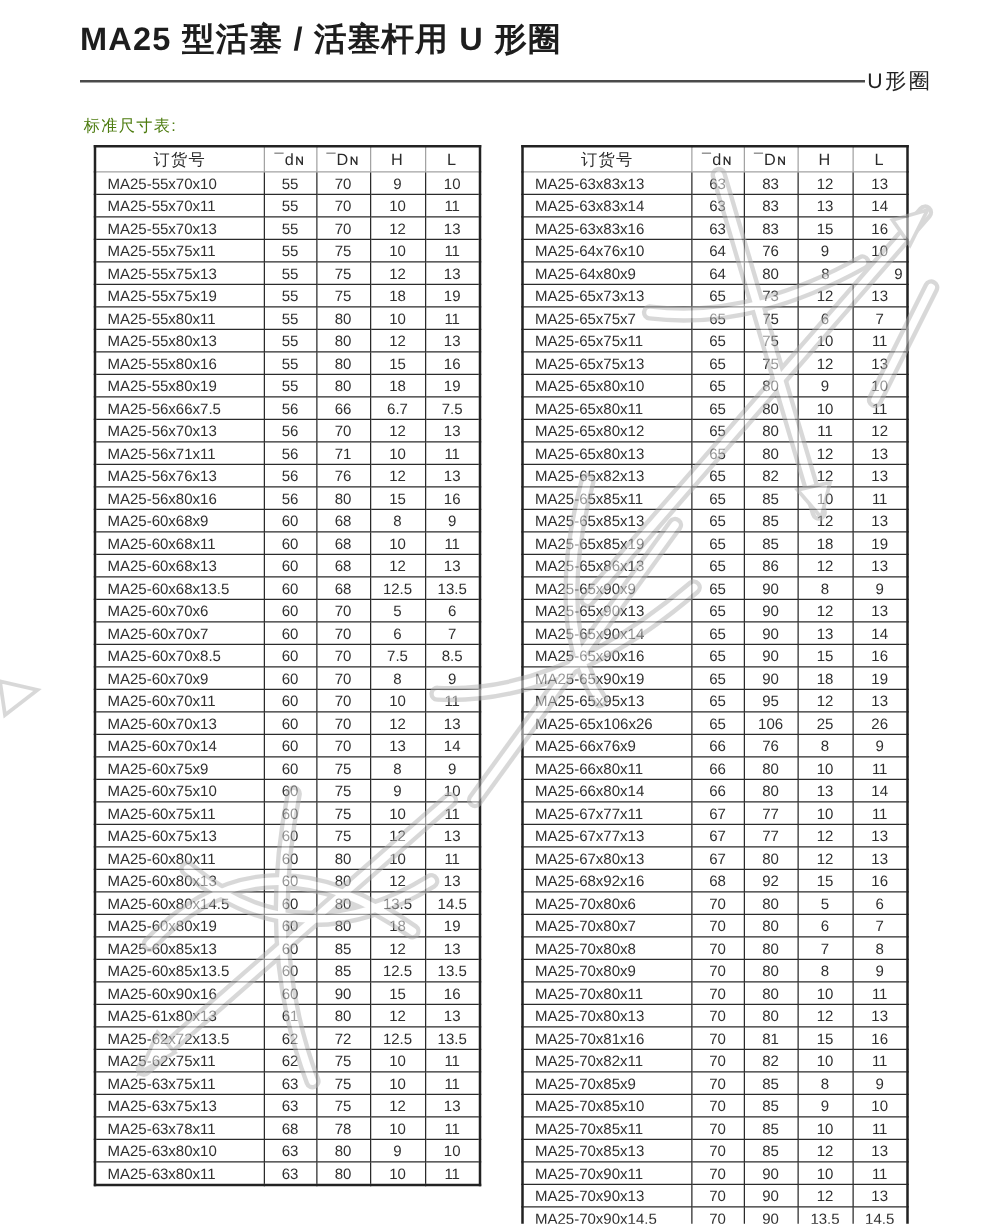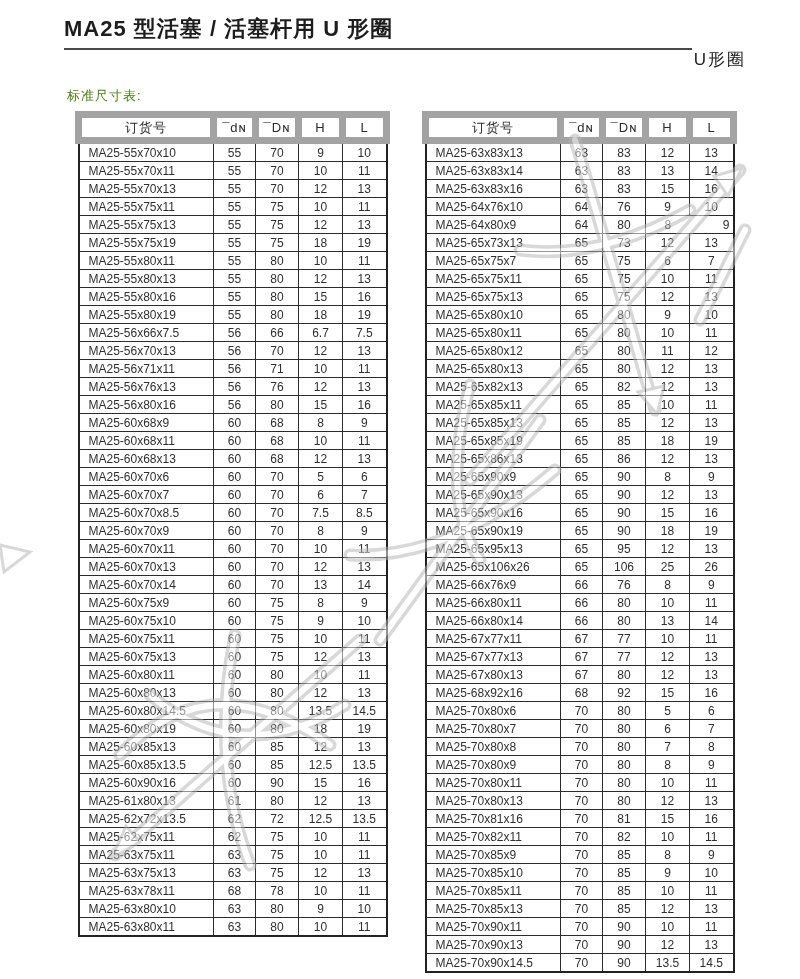--- a/index.html
+++ b/index.html
@@ -6,24 +6,24 @@
   body{
     width:800px;height:979px;position:relative;overflow:hidden;
     background:#ffffff;color:#2b2b2b;
     font-family:"Liberation Sans","DejaVu Sans",sans-serif;
   }
   .page{position:absolute;inset:0;}
 
   
   .title{
     margin:14px 0 0 64px;
-    font-size:22px;font-weight:600;letter-spacing:1px;color:#1d1d1d;
+    font-size:26px;font-weight:600;letter-spacing:1px;color:#1d1d1d;
   }
   .rule-row{
-    display:flex;align-items:flex-start;
+    display:flex;align-items:center;
     margin:4px 54px 0 64px;
   }
   .rule{flex:1;height:2px;background:#4a4a4a;}
   .corner{
     font-size:17px;font-weight:500;color:#222;
     margin-left:2px;letter-spacing:2px;white-space:nowrap;
   }
   .subtitle{
     margin:16px 0 6px 67px;
     font-size:13px;color:#4d7c0f;letter-spacing:1px;
@@ -38,21 +38,21 @@
     border-collapse:collapse;table-layout:fixed;
     border:2px solid #222;
     background:transparent;
   }
   table.size-table col.c-name{width:135px;}
   table.size-table col.c-dn{width:42px;}
   table.size-table col.c-DN{width:43px;}
   table.size-table col.c-h{width:44px;}
   table.size-table col.c-l{width:44px;}
   table.size-table th{
-    border:7px solid #a3a3a3;height:19px;padding:0;
+    border:1px solid #a3a3a3;height:19px;padding:0;
     font-size:13px;font-weight:400;color:#2b2b2b;text-align:center;
     letter-spacing:1px;
   }
   table.size-table td{
     border:1px solid #2b2b2b;height:17px;padding:0;
     font-size:12px;color:#2f2f2f;text-align:center;
     white-space:nowrap;overflow:hidden;
   }
   table.size-table td.name{
     text-align:left;padding-left:9px;
@@ -218,20 +218,27 @@
             <td>11</td>
           </tr>
           <tr>
             <td class="name">MA25-60x68x13</td>
             <td>60</td>
             <td>68</td>
             <td>12</td>
             <td>13</td>
           </tr>
           <tr>
+            <td class="name">MA25-60x68x13.5</td>
+            <td>60</td>
+            <td>68</td>
+            <td>12.5</td>
+            <td>13.5</td>
+          </tr>
+          <tr>
             <td class="name">MA25-60x70x6</td>
             <td>60</td>
             <td>70</td>
             <td>5</td>
             <td>6</td>
           </tr>
           <tr>
             <td class="name">MA25-60x70x7</td>
             <td>60</td>
             <td>70</td>
@@ -559,20 +566,27 @@
             <td>90</td>
             <td>8</td>
             <td>9</td>
           </tr>
           <tr>
             <td class="name">MA25-65x90x13</td>
             <td>65</td>
             <td>90</td>
             <td>12</td>
             <td>13</td>
+          </tr>
+          <tr>
+            <td class="name">MA25-65x90x14</td>
+            <td>65</td>
+            <td>90</td>
+            <td>13</td>
+            <td>14</td>
           </tr>
           <tr>
             <td class="name">MA25-65x90x16</td>
             <td>65</td>
             <td>90</td>
             <td>15</td>
             <td>16</td>
           </tr>
           <tr>
             <td class="name">MA25-65x90x19</td>

